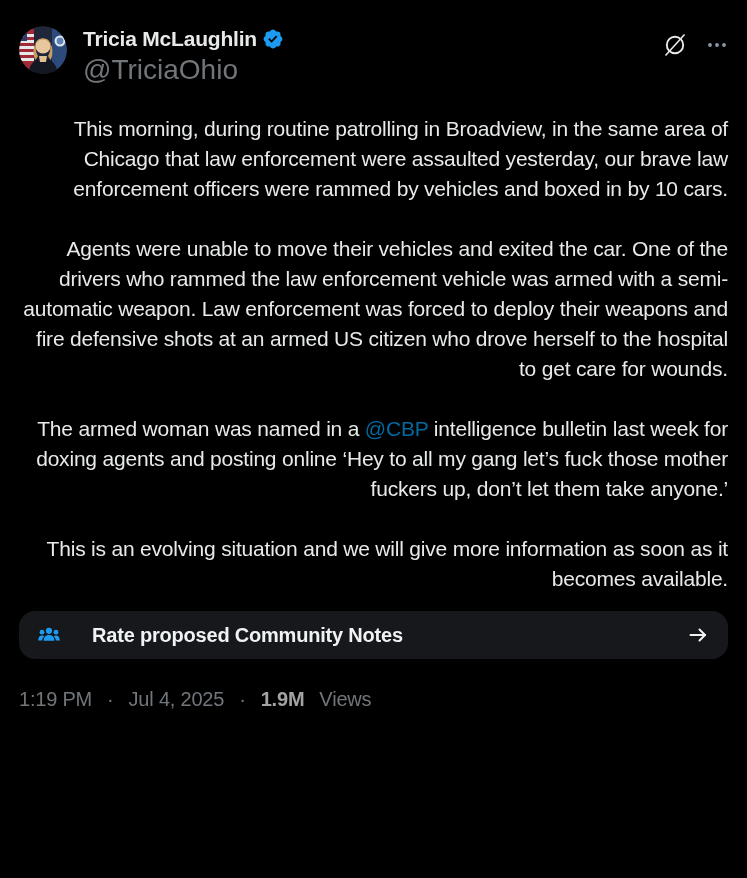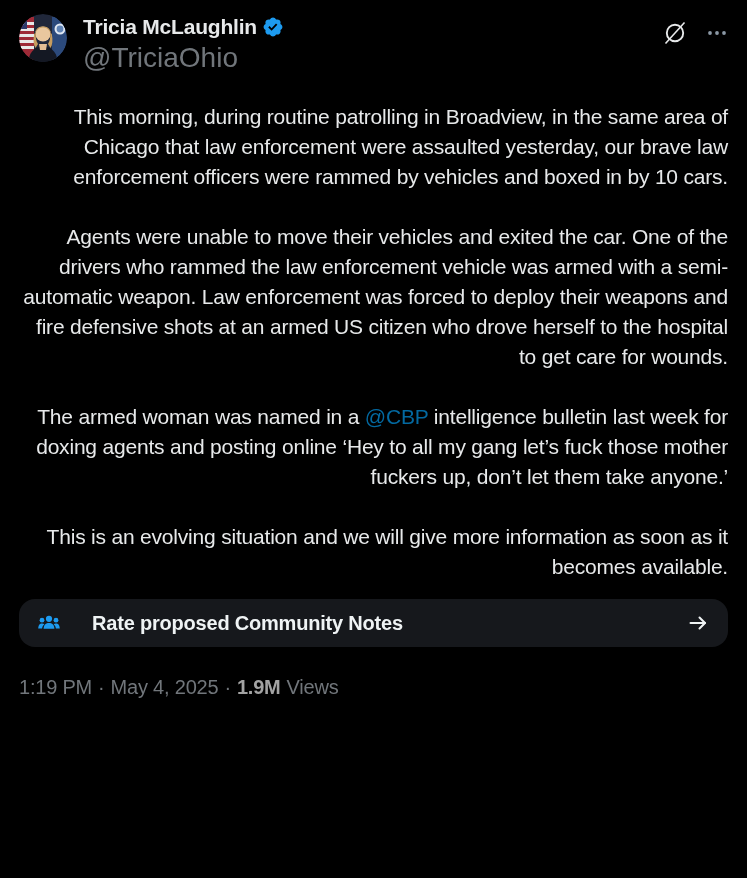--- a/index.html
+++ b/index.html
@@ -3,21 +3,21 @@
 <meta charset="utf-8">
 <style>
   * { box-sizing: border-box; margin: 0; padding: 0; }
   html, body { background: #000; }
   body { font-family: "Liberation Sans", sans-serif; }
   .tweet-card {
     position: relative;
     width: 747px;
     height: 878px;
     background: #000000;
-    padding: 14px 19px 10px 19px;
+    padding: 26px 19px 10px 19px;
     overflow: hidden;
   }
   
   .tweet-header { display: flex; align-items: flex-start; }
   .avatar {
     width: 48px; height: 48px; border-radius: 50%;
     overflow: hidden; flex: 0 0 48px; cursor: pointer;
   }
   .avatar svg { display: block; width: 48px; height: 48px; }
   .names { margin-left: 16px; padding-top: 1px; min-width: 0; }
@@ -57,21 +57,21 @@
   }
   .cn-icon { display: inline-flex; margin-right: 11px; }
   .cn-label {
     font-size: 20px; font-weight: 700; color: #eff3f4; letter-spacing: -0.2px;
   }
   .cn-arrow { margin-left: auto; display: inline-flex; }
   
   .tweet-footer {
     margin-top: 29px;
     font-size: 20px; color: #71767b; letter-spacing: -0.2px;
-    display: flex; align-items: baseline;
+    display: flex; align-items: baseline; gap: 9px;
   }
   .sep { margin: 0 6px; }
   .views-count { font-weight: 700; color: #a3a3a3; margin-right: 6px; }
 </style>
 </head>
 <body>
 
 <div class="tweet-card">
 
   <div class="tweet-header">
@@ -159,19 +159,19 @@
       <svg width="24" height="24" viewBox="0 0 24 24" fill="none" stroke="#eff3f4" stroke-width="2" stroke-linecap="round" stroke-linejoin="round">
         <line x1="4.5" y1="12" x2="19" y2="12"></line>
         <polyline points="13.5,6.5 19,12 13.5,17.5"></polyline>
       </svg>
     </span>
   </button>
 
   <div class="tweet-footer">
     <span>1:19 PM</span>
     <span class="sep">·</span>
-    <span>May 4, 2025</span>
+    <span>Jul 4, 2025</span>
     <span class="sep">·</span>
     <span class="views-count">1.9M</span>
     <span>Views</span>
   </div>
 
 </div>
 
 </body></html>

